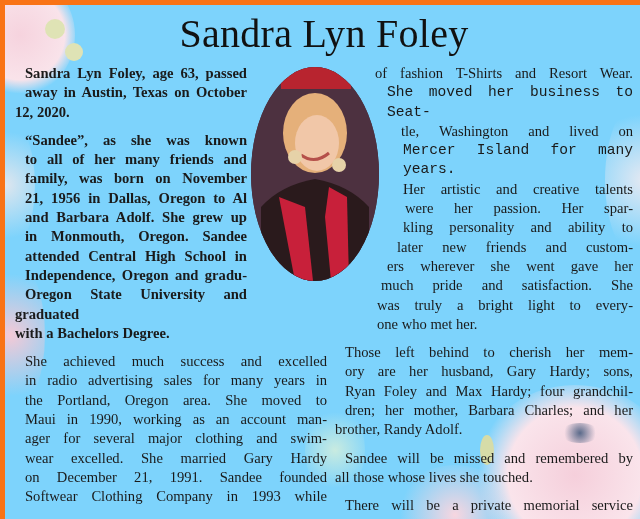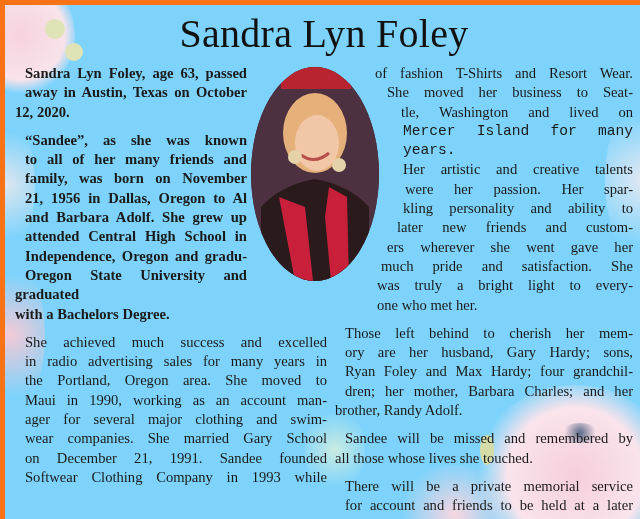--- a/index.html
+++ b/index.html
@@ -67,42 +67,43 @@
       <span class="rline">Sandra Lyn Foley, age 63, passed</span>
       <span class="rline">away in Austin, Texas on October</span>
       <span>12, 2020.</span>
     </p>
     <p class="short">
       <span class="rline">“Sandee”, as she was known</span>
       <span class="rline">to all of her many friends and</span>
       <span class="rline">family, was born on November</span>
       <span class="rline">21, 1956 in Dallas, Oregon to Al</span>
       <span class="rline">and Barbara Adolf. She grew up</span>
+      <span class="rline">in Monmouth, Oregon. Sandee</span>
       <span class="rline">attended Central High School in</span>
       <span class="rline">Independence, Oregon and gradu-</span>
       <span class="rline">Oregon State University and graduated</span>
       <span>with a Bachelors Degree.</span>
     </p>
     <p>
       <span class="rline">She achieved much success and excelled</span>
       <span class="rline">in radio advertising sales for many years in</span>
       <span class="rline">the Portland, Oregon area. She moved to</span>
       <span class="rline">Maui in 1990, working as an account man-</span>
       <span class="rline">ager for several major clothing and swim-</span>
-      <span class="rline">wear companies. She married Gary School</span>
+      <span class="rline">wear excelled. She married Gary Hardy</span>
       <span class="rline">on December 21, 1991. Sandee founded</span>
       <span class="rline">Softwear Clothing Company in 1993 while</span>
 
     </p>
   </div>
 
   <div class="col right">
     <p style="text-indent:0;">
       <span class="rline" style="margin-left:40px;">of fashion T-Shirts and Resort Wear.</span>
-      <span class="rline" style="margin-left:52px;">She moved her business to Seat-</span>
+      <span class="rline" style="margin-left:52px;font-family:Liberation Mono, monospace;">She moved her business to Seat-</span>
       <span class="rline" style="margin-left:66px;">tle, Washington and lived on</span>
       <span class="rline" style="margin-left:68px;font-family:Liberation Mono, monospace;">Mercer Island for many years.</span>
       <span class="rline" style="margin-left:68px;">Her artistic and creative talents</span>
       <span class="rline" style="margin-left:70px;">were her passion. Her spar-</span>
       <span class="rline" style="margin-left:68px;">kling personality and ability to</span>
       <span class="rline" style="margin-left:62px;">later new friends and custom-</span>
       <span class="rline" style="margin-left:52px;">ers wherever she went gave her</span>
       <span class="rline" style="margin-left:46px;">much pride and satisfaction. She</span>
       <span class="rline" style="margin-left:42px;">was truly a bright light to every-</span>
       <span style="display:block;margin-left:42px;">one who met her.</span>

